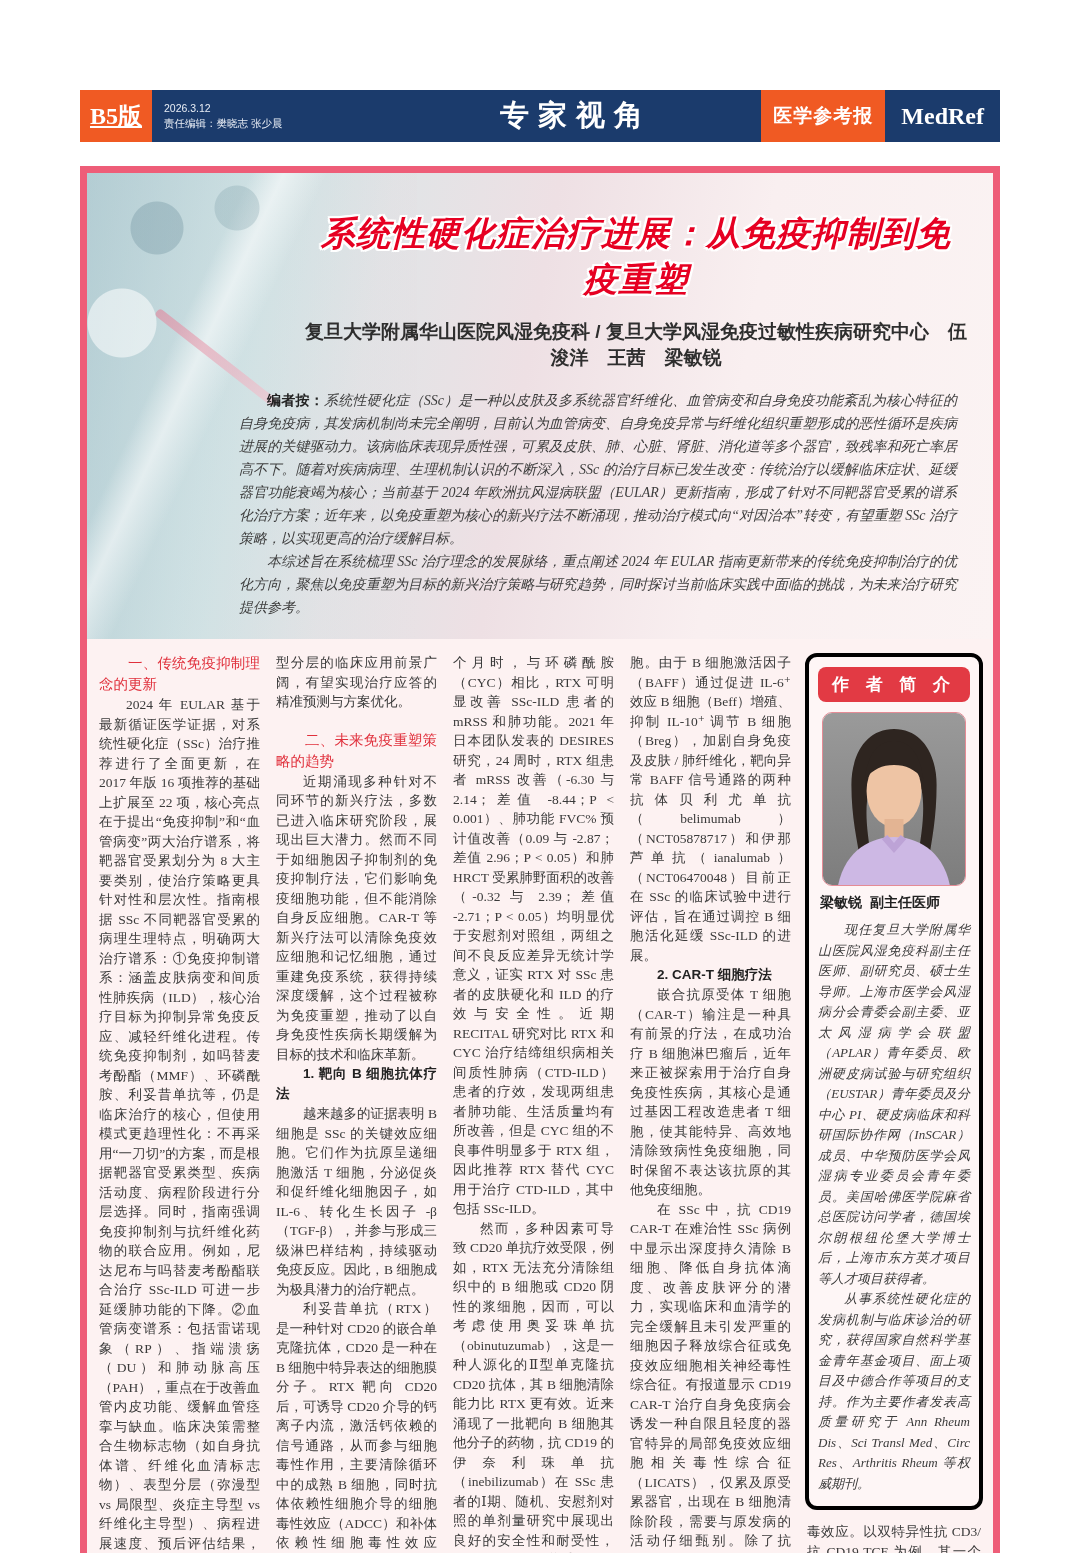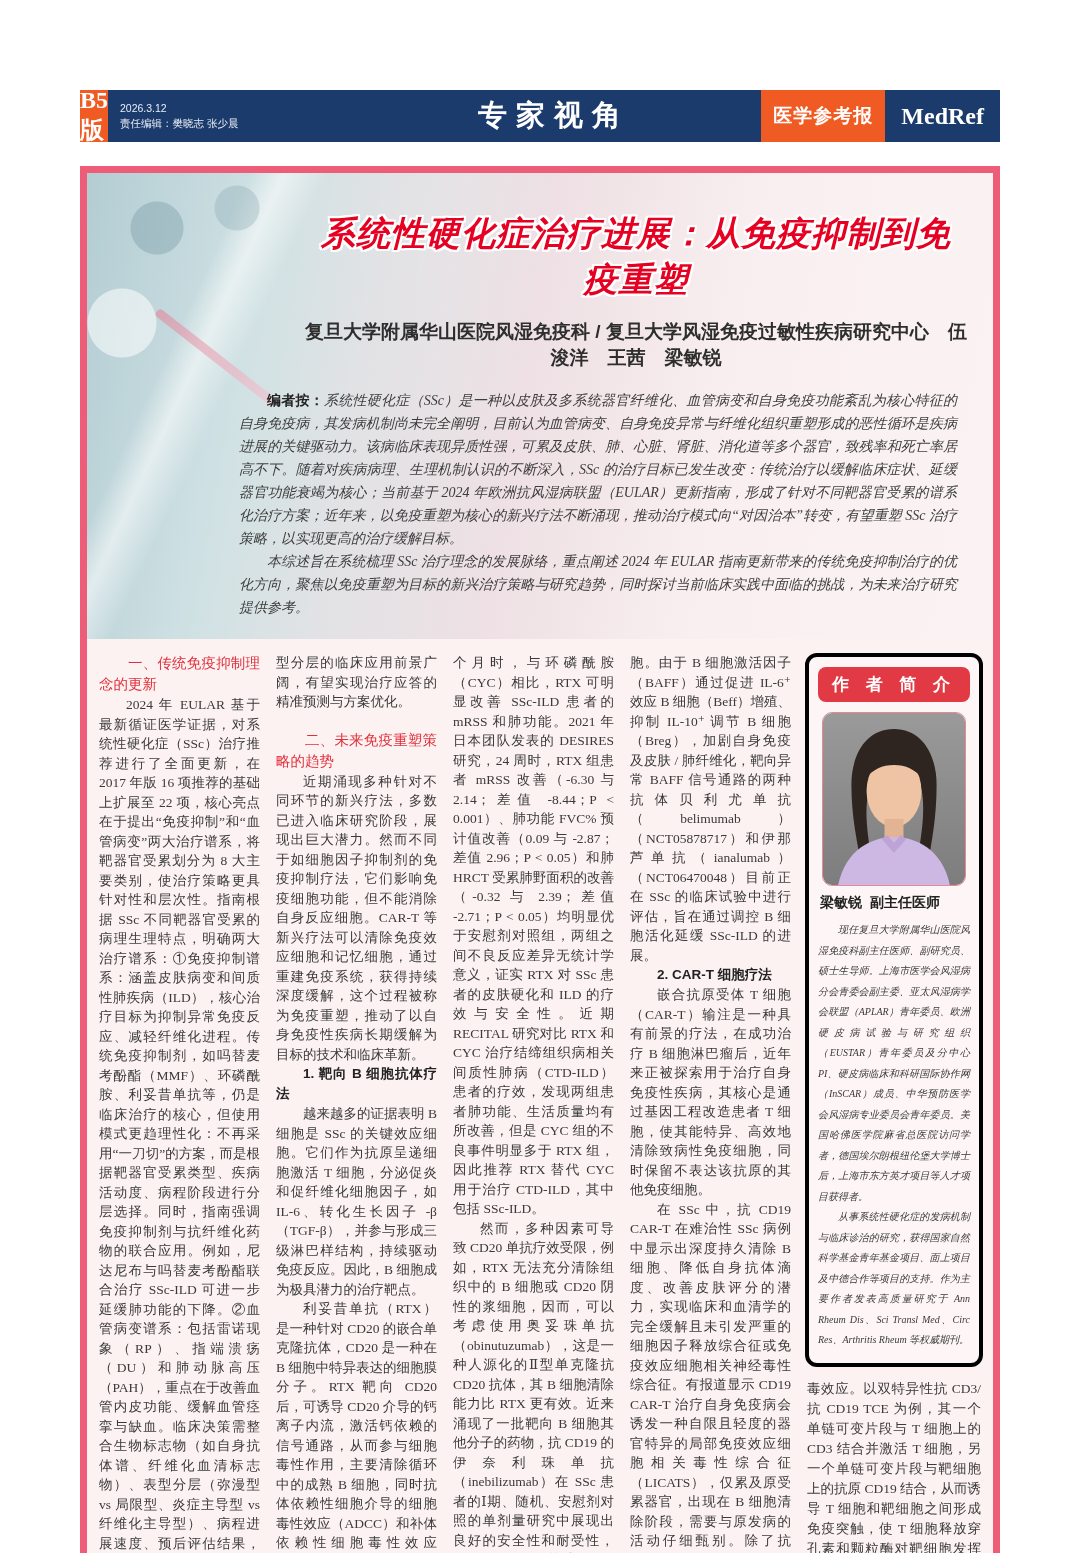--- a/index.html
+++ b/index.html
@@ -1,21 +1,21 @@
 <!DOCTYPE html>
 <html><head>
 <meta charset="utf-8">
 <style>
   html,body{margin:0;padding:0;background:#ffffff;}
   body{width:1080px;height:1553px;position:relative;font-family:"Liberation Serif","DejaVu Serif",serif;-webkit-font-smoothing:antialiased;}
   .content{margin:90px 80px 0 80px;width:920px;}
 
   
   .masthead{display:flex;height:52px;position:relative;}
-  .edition{width:28px;background:#f05a23;color:#fff;font-family:"Liberation Serif",serif;font-weight:bold;font-size:24px;display:flex;align-items:center;justify-content:center;writing-mode:horizontal-tb;}
+  .edition{width:72px;background:#f05a23;color:#fff;font-family:"Liberation Serif",serif;font-weight:bold;font-size:24px;display:flex;align-items:center;justify-content:center;writing-mode:horizontal-tb;text-decoration:underline;}
   .navbar{flex:1;background:#1b3b6c;display:flex;align-items:center;position:relative;color:#fff;}
   .mh-meta{padding-left:12px;font-family:"Liberation Sans",sans-serif;font-size:10.5px;line-height:15px;color:#e8edf5;}
   .mh-title{position:absolute;left:0;right:0;text-align:center;font-size:29px;font-weight:bold;letter-spacing:9px;font-family:Liberation Serif, serif;}
   .mh-brands{margin-left:auto;display:flex;align-items:stretch;height:100%;}
   .brand-cn{background:#f05a23;color:#fff;display:flex;align-items:center;padding:0 12px;font-size:19px;font-weight:bold;font-family:"Liberation Sans",sans-serif;letter-spacing:1px;}
   .brand-en{display:flex;align-items:center;padding:0 16px;font-family:"Liberation Serif",serif;font-size:24px;font-weight:bold;}
 
   
   .frame{margin-top:24px;border:7px solid #ee5d78;border-bottom-width:14px;background:#fdf2f2;}
 
@@ -45,21 +45,21 @@
   .main-flow h4{margin:0;font-size:13.5px;line-height:20px;color:#222;text-indent:2em;font-family:"Liberation Sans",sans-serif;font-weight:bold;}
 
   
   .right-col{width:178px;margin-left:14px;display:flex;flex-direction:column;}
   .author-box{border:4px solid #000000;border-radius:12px;background:#fef6f6;padding:10px 9px 12px 9px;}
   .author-box-title{background:#e23a44;color:#fff;border-radius:8px;text-align:center;font-size:17px;font-weight:bold;letter-spacing:6px;padding:6px 0;font-family:"Liberation Sans",sans-serif;}
   .photo-wrap{margin:10px 4px 8px 4px;border:1px solid #e58b95;border-radius:10px;overflow:hidden;height:172px;}
   .photo-wrap svg{display:block;width:100%;height:100%;}
   .author-name{margin:4px 2px 8px 2px;font-size:14px;font-weight:bold;color:#222;font-family:"Liberation Sans",sans-serif;}
   .author-name .jobtitle{margin-left:8px;}
-  .bio{margin:0;font-size:10px;line-height:20.5px;color:#3a3a3a;text-align:justify;text-indent:2em;font-style:italic;}
+  .bio{margin:0;font-size:13px;line-height:20.5px;color:#3a3a3a;text-align:justify;text-indent:2em;font-style:italic;}
   .cont-text{margin:12px 2px 0 2px;font-size:13.5px;line-height:20px;color:#3a3a3a;text-align:justify;}
 </style>
 </head>
 <body>
 
 <div class="content">
 
   <header class="masthead">
     <div class="edition">B5版</div>
     <div class="navbar">

